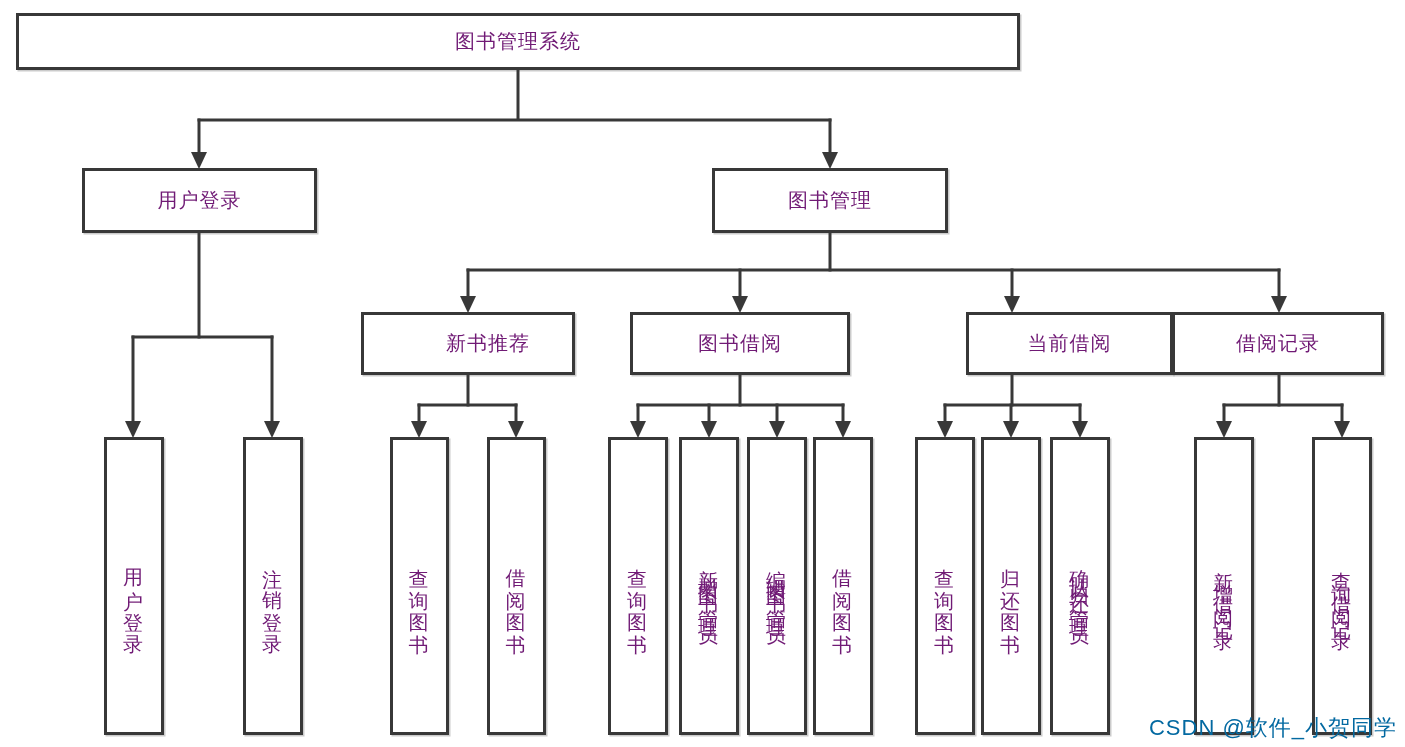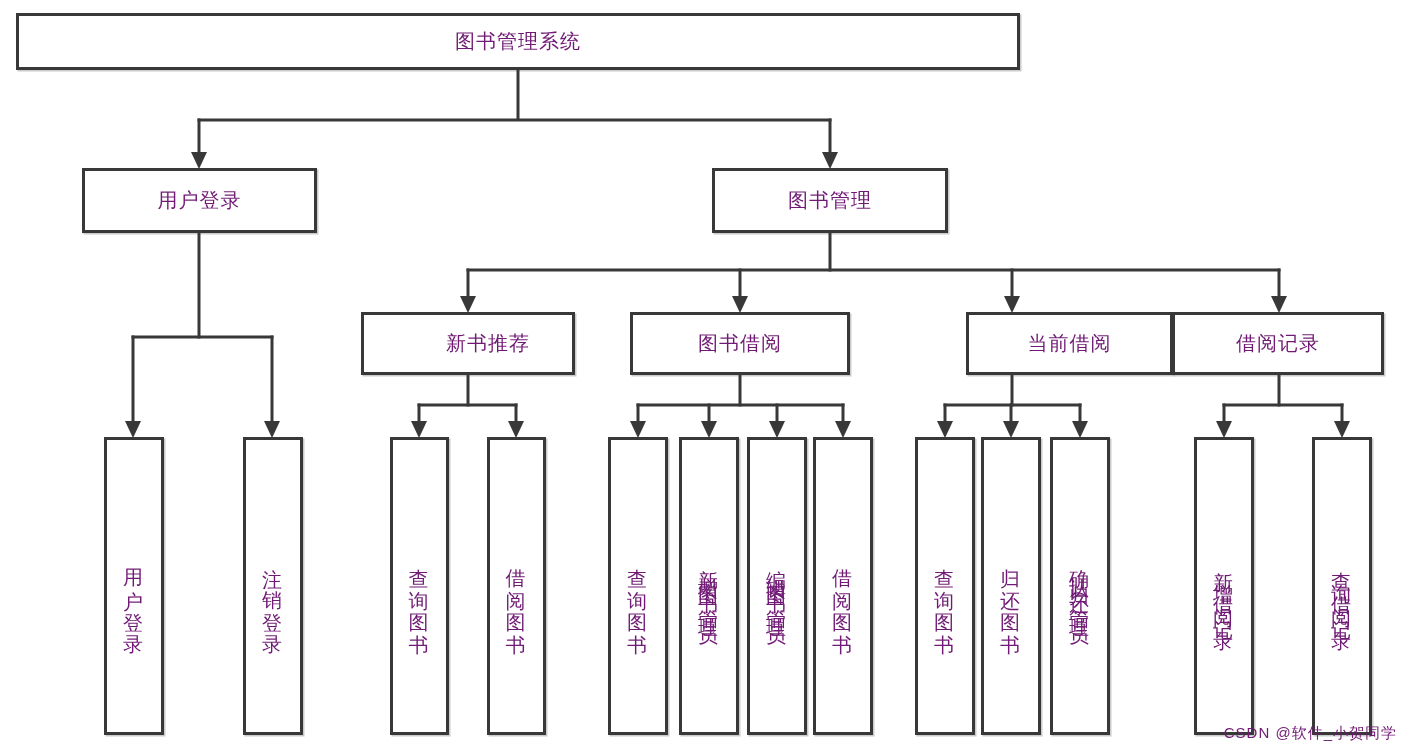--- a/index.html
+++ b/index.html
@@ -25,21 +25,21 @@
     writing-mode:vertical-rl;
     text-orientation:mixed;
     letter-spacing:8px;
     margin-bottom:-8px;
     white-space:nowrap;
   }
   .vbox .vtext.sp-wide{letter-spacing:22px;margin-bottom:-22px;}
   .vbox .vtext.sp-med{letter-spacing:12px;margin-bottom:-12px;}
   .watermark{
     position:absolute;right:8px;bottom:4px;
-    color:#701a75;font-size:15px;letter-spacing:1px;
+    color:#0369a1;font-size:22px;letter-spacing:1px;
     z-index:3;white-space:nowrap;text-align:center;
   }
 </style>
 </head>
 <body>
 
 <div class="canvas">
 
   <svg class="connectors" width="1405" height="747" viewBox="0 0 1405 747" stroke="#383838" stroke-width="3" fill="#383838">
 

